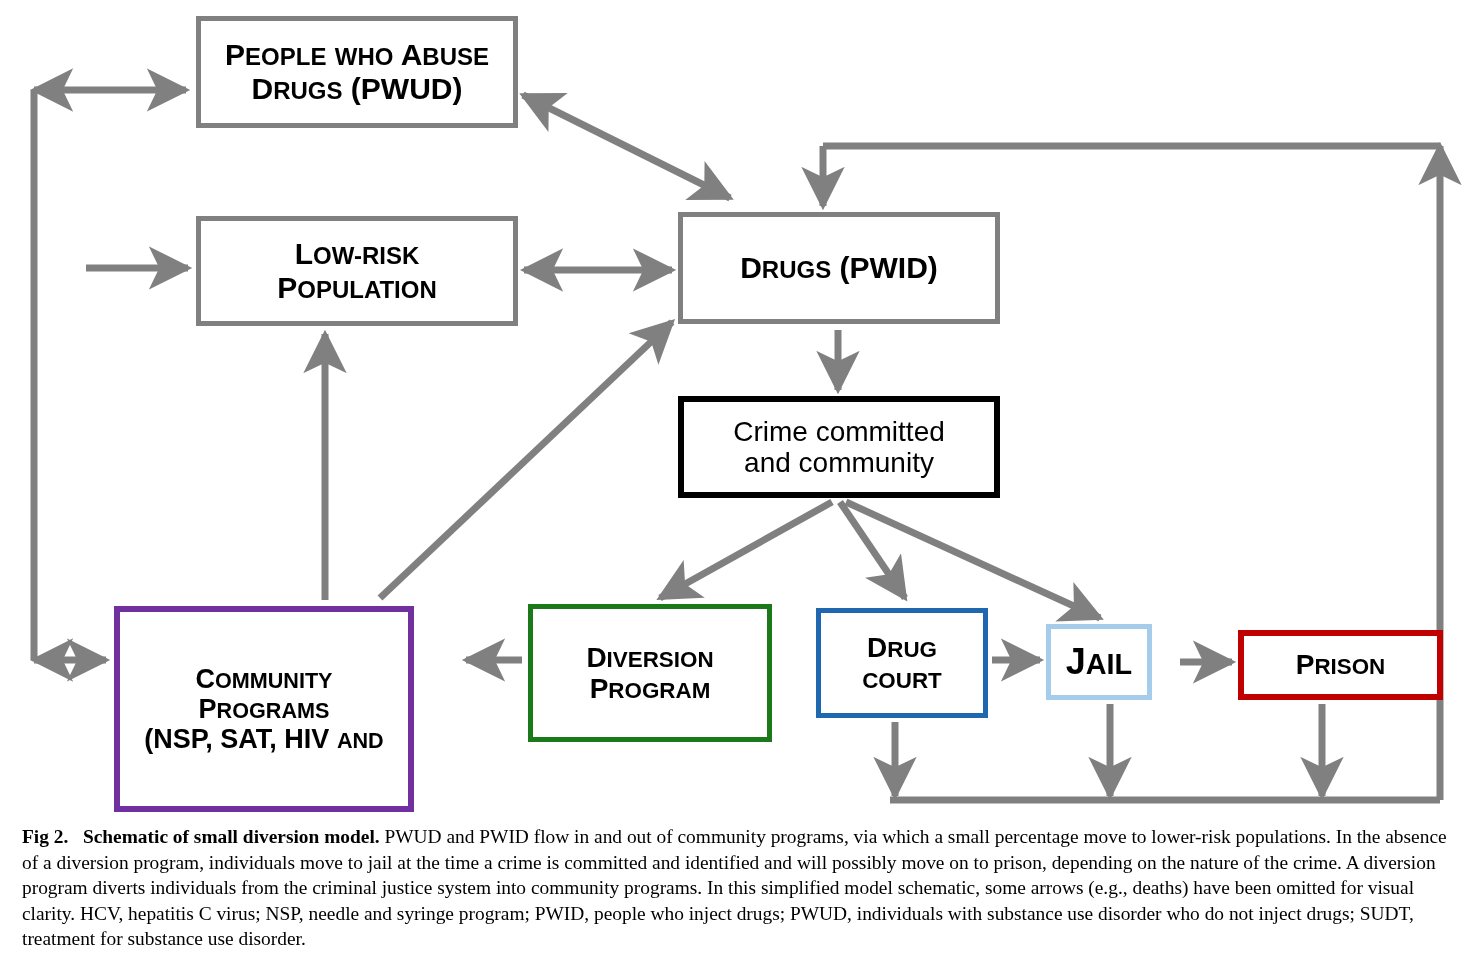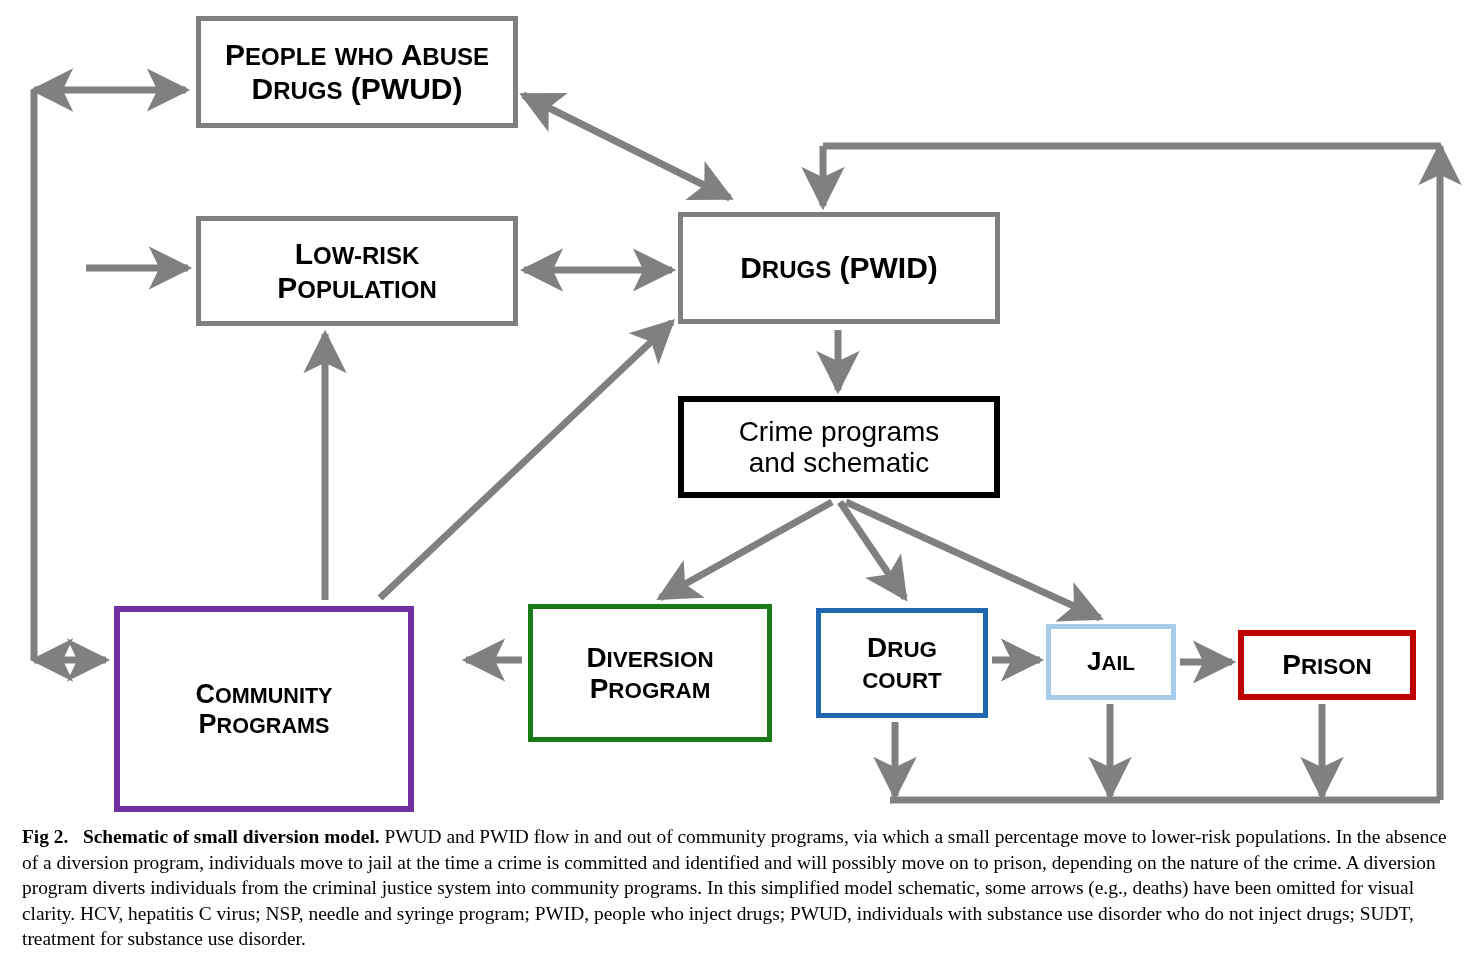--- a/index.html
+++ b/index.html
@@ -80,26 +80,26 @@
     left: 528px; top: 604px; width: 244px; height: 138px;
     border: 5px solid #1A7A1A;
     font-size: 28px;
   }
   #node-drugcourt {
     left: 816px; top: 608px; width: 172px; height: 110px;
     border: 5px solid #1F68B0;
     font-size: 28px;
   }
   #node-jail {
-    left: 1046px; top: 624px; width: 130px; height: 76px;
+    left: 1046px; top: 624px; width: 106px; height: 76px;
     border: 5px solid #A5CCEA;
-    font-size: 26px;
+    font-size: 36px;
   }
   #node-prison {
-    left: 1238px; top: 630px; width: 178px; height: 70px;
+    left: 1238px; top: 630px; width: 205px; height: 70px;
     border: 6px solid #C00000;
     font-size: 28px;
   }
 
   
   #caption {
     position: absolute;
     left: 22px;
     top: 824px;
     width: 1432px;
@@ -177,27 +177,28 @@
   <div class="node sc" id="node-lowrisk" style="border-color: rgb(128, 128, 128);">
     <span class="ln"><span class="cap">L</span><span class="sm">ow-risk</span></span>
     <span class="ln"><span class="cap">P</span><span class="sm">opulation</span></span>
   </div>
 
   <div class="node sc" id="node-pwid" style="border-color: rgb(128, 128, 128);">
     <span class="ln"><span class="cap">D</span><span class="sm">rugs</span> <span class="cap">(PWID)</span></span>
   </div>
 
   <div class="node" id="node-crime" style="border-color: rgb(0, 0, 0);">
-    <span class="ln">Crime programs</span>
-    <span class="ln">and schematic</span>
+    <span class="ln">Crime committed</span>
+    <span class="ln">and community</span>
   </div>
 
   <div class="node sc" id="node-community" style="border-color: rgb(112, 48, 160);">
     <span class="ln"><span class="cap">C</span><span class="sm">ommunity</span></span>
     <span class="ln"><span class="cap">P</span><span class="sm">rograms</span></span>
+    <span class="ln"><span class="cap">(NSP, SAT, HIV</span> <span class="sm">and</span></span>
   </div>
 
   <div class="node sc" id="node-diversion" style="border-color: rgb(26, 122, 26);">
     <span class="ln"><span class="cap">D</span><span class="sm">iversion</span></span>
     <span class="ln"><span class="cap">P</span><span class="sm">rogram</span></span>
   </div>
 
   <div class="node sc" id="node-drugcourt" style="border-color: rgb(31, 104, 176);">
     <span class="ln"><span class="cap">D</span><span class="sm">rug</span></span>
     <span class="ln"><span class="sm">court</span></span>

